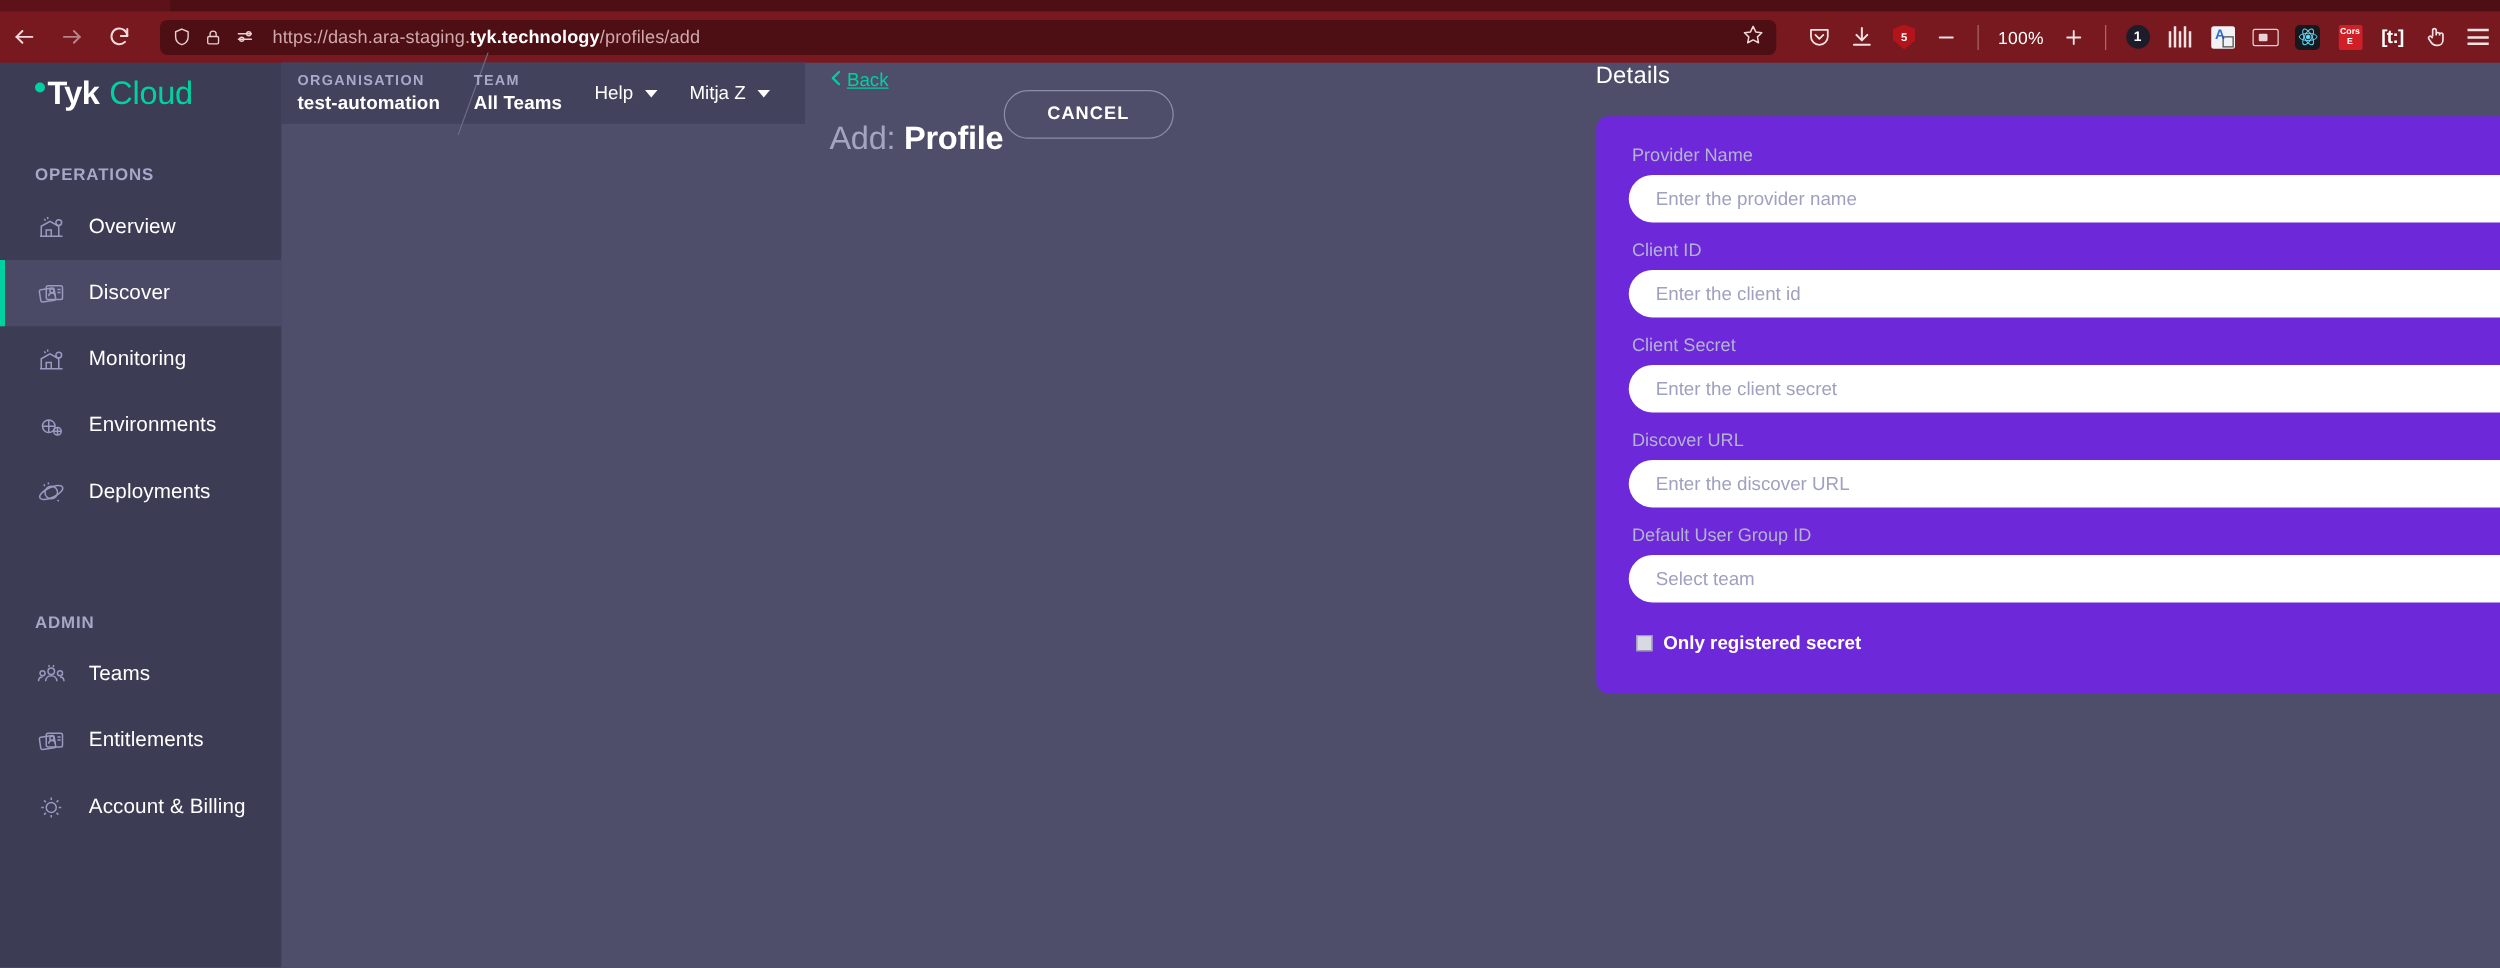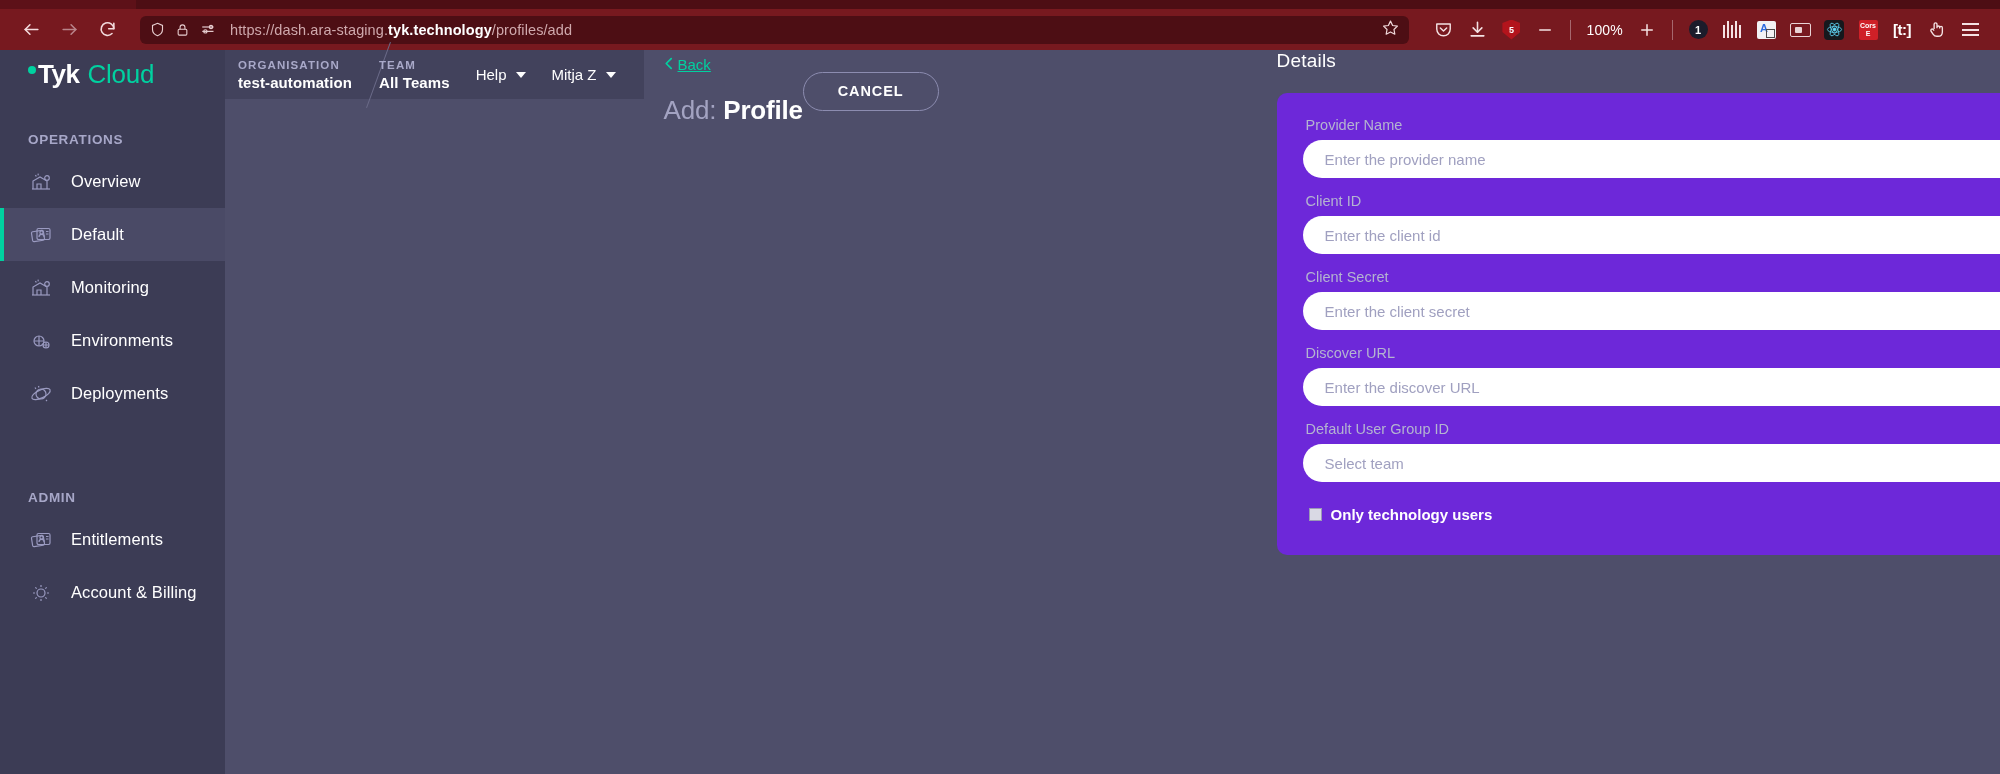--- a/index.html
+++ b/index.html
@@ -29,21 +29,21 @@
   #tab-strip .tab-sliver {
     position: absolute;
     left: 0; top: 0; width: 134px; height: 9px;
     background: #5d1118;
   }
   #toolbar {
     height: 41px;
     background: #77191f;
     display: flex;
     align-items: center;
-    padding: 0 14px;
+    padding: 0 2px;
     gap: 4px;
   }
   .nav-btn {
     width: 34px; height: 30px;
     display: flex; align-items: center; justify-content: center;
     border-radius: 4px;
     color: #f3dbdd;
     flex: none;
   }
   .nav-btn.disabled { color: #b9848a; }
@@ -497,21 +497,21 @@
     <div class="nav-item active">
       <span class="nav-ico">
         <svg width="24" height="24" viewBox="0 0 24 24" fill="none" stroke="currentColor" stroke-width="1.2">
             <rect x="3" y="8" width="12" height="10" rx="1.4" transform="rotate(-9 9 13)"></rect>
             <rect x="8" y="5.5" width="13" height="11" rx="1.4"></rect>
             <circle cx="12.5" cy="9.5" r="1.6"></circle>
             <path d="M10 14 c0-1.6 1.2-2.6 2.6-2.6 s2.6 1 2.6 2.6"></path>
             <path d="M17 8.5 h2.5 M17 11 h2.5"></path>
           </svg>
       </span>
-      <span class="nav-label">Default</span>
+      <span class="nav-label">Discover</span>
     </div>
 
     <div class="nav-item">
       <span class="nav-ico">
         <svg width="24" height="24" viewBox="0 0 24 24" fill="none" stroke="currentColor" stroke-width="1.2">
             <path d="M3 19 h18"></path>
             <path d="M4 19 V11 l7-4 7 4 v8"></path>
             <path d="M8 19 v-5 h4 v5"></path>
             <circle cx="18" cy="8" r="2.3"></circle>
             <path d="M6.5 5 l.8 1.6 M9 3.6 l.3 1.7"></path>
@@ -538,20 +538,34 @@
             <circle cx="12" cy="12" r="5"></circle>
             <ellipse cx="12" cy="12" rx="10" ry="4" transform="rotate(-25 12 12)"></ellipse>
             <path d="M6 5.5 l.9 1.3 M9.5 4 l.4 1.5 M17 18 l1 1"></path>
           </svg>
       </span>
       <span class="nav-label">Deployments</span>
     </div>
 
     <div class="nav-section-title sec-admin">ADMIN</div>
 
+    <div class="nav-item">
+      <span class="nav-ico">
+        <svg width="24" height="24" viewBox="0 0 24 24" fill="none" stroke="currentColor" stroke-width="1.2">
+            <circle cx="12" cy="9" r="2.6"></circle>
+            <path d="M7.5 17 c0-2.6 2-4.4 4.5-4.4 s4.5 1.8 4.5 4.4"></path>
+            <circle cx="5" cy="10.5" r="2"></circle>
+            <path d="M1.8 17 c0-2.1 1.4-3.5 3.2-3.5"></path>
+            <circle cx="19" cy="10.5" r="2"></circle>
+            <path d="M22.2 17 c0-2.1-1.4-3.5-3.2-3.5"></path>
+            <path d="M10.5 5.5 l-.6-1.4 M13.5 5.5 l.6-1.4"></path>
+          </svg>
+      </span>
+      <span class="nav-label">Teams</span>
+    </div>
 
     <div class="nav-item">
       <span class="nav-ico">
         <svg width="24" height="24" viewBox="0 0 24 24" fill="none" stroke="currentColor" stroke-width="1.2">
             <rect x="3" y="8" width="12" height="10" rx="1.4" transform="rotate(-9 9 13)"></rect>
             <rect x="8" y="5.5" width="13" height="11" rx="1.4"></rect>
             <circle cx="12.5" cy="9.5" r="1.6"></circle>
             <path d="M10 14 c0-1.6 1.2-2.6 2.6-2.6 s2.6 1 2.6 2.6"></path>
             <path d="M17 8.5 h2.5 M17 11 h2.5"></path>
           </svg>
@@ -665,20 +679,20 @@
             <span class="field-adorn">
               <svg width="19" height="19" viewBox="0 0 24 24" fill="none" stroke="currentColor" stroke-width="1.9" stroke-linecap="round" stroke-linejoin="round">
                   <polyline points="5,9 12,16 19,9"></polyline>
                 </svg>
             </span>
           </div>
         </div>
 
         <div id="checkbox-row">
           <span class="checkbox-box"></span>
-          <span class="cb-label">Only technology users</span>
+          <span class="cb-label">Only registered secret</span>
         </div>
 
       </div>
     </div>
 
   </div>
 </div>
 
 </body></html>

